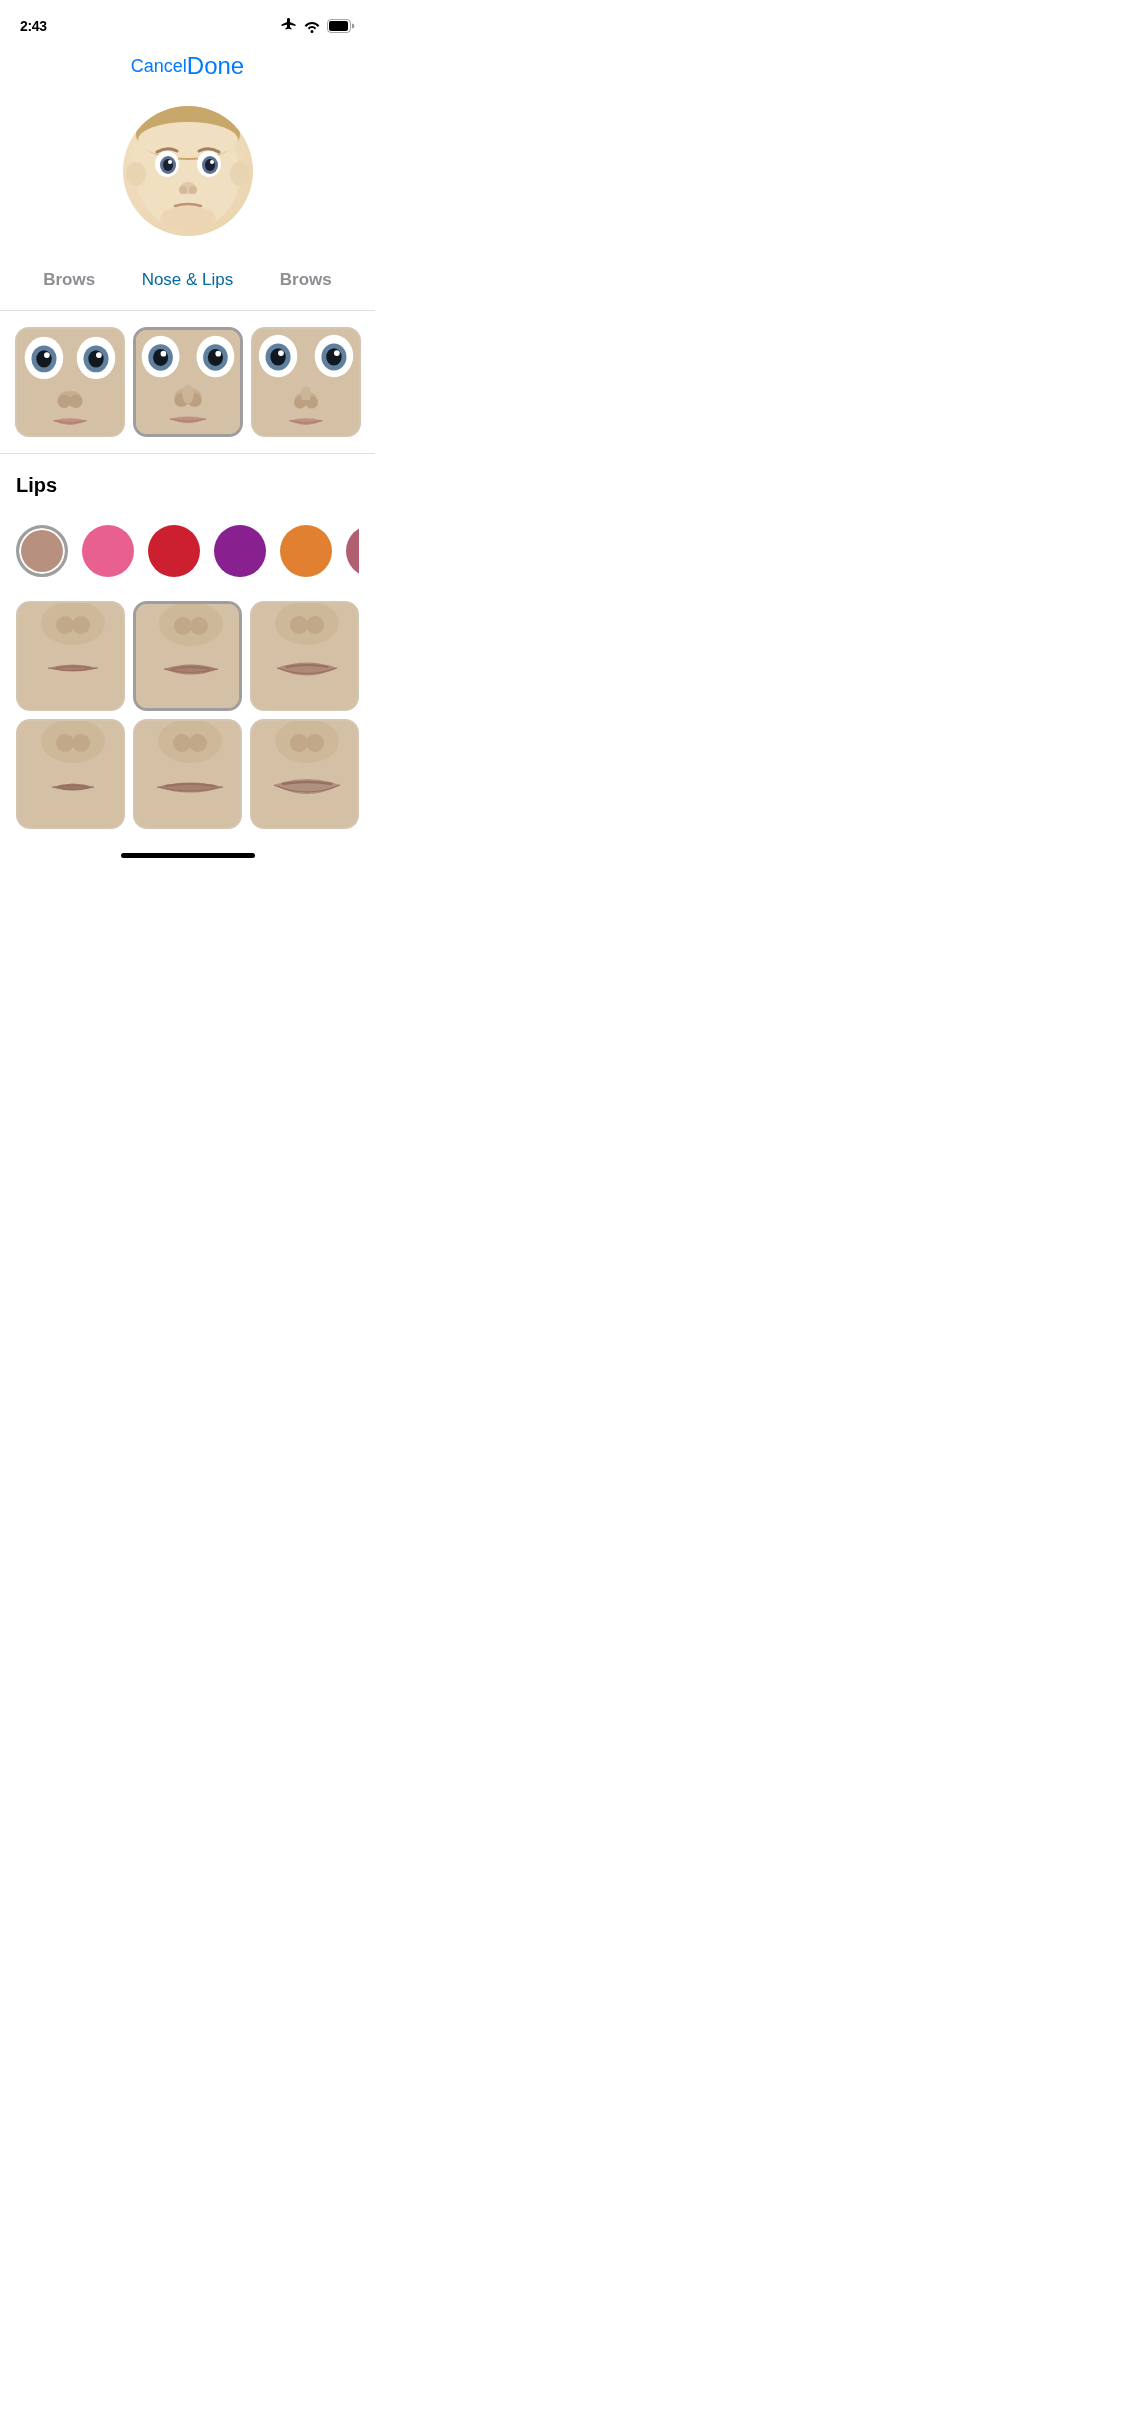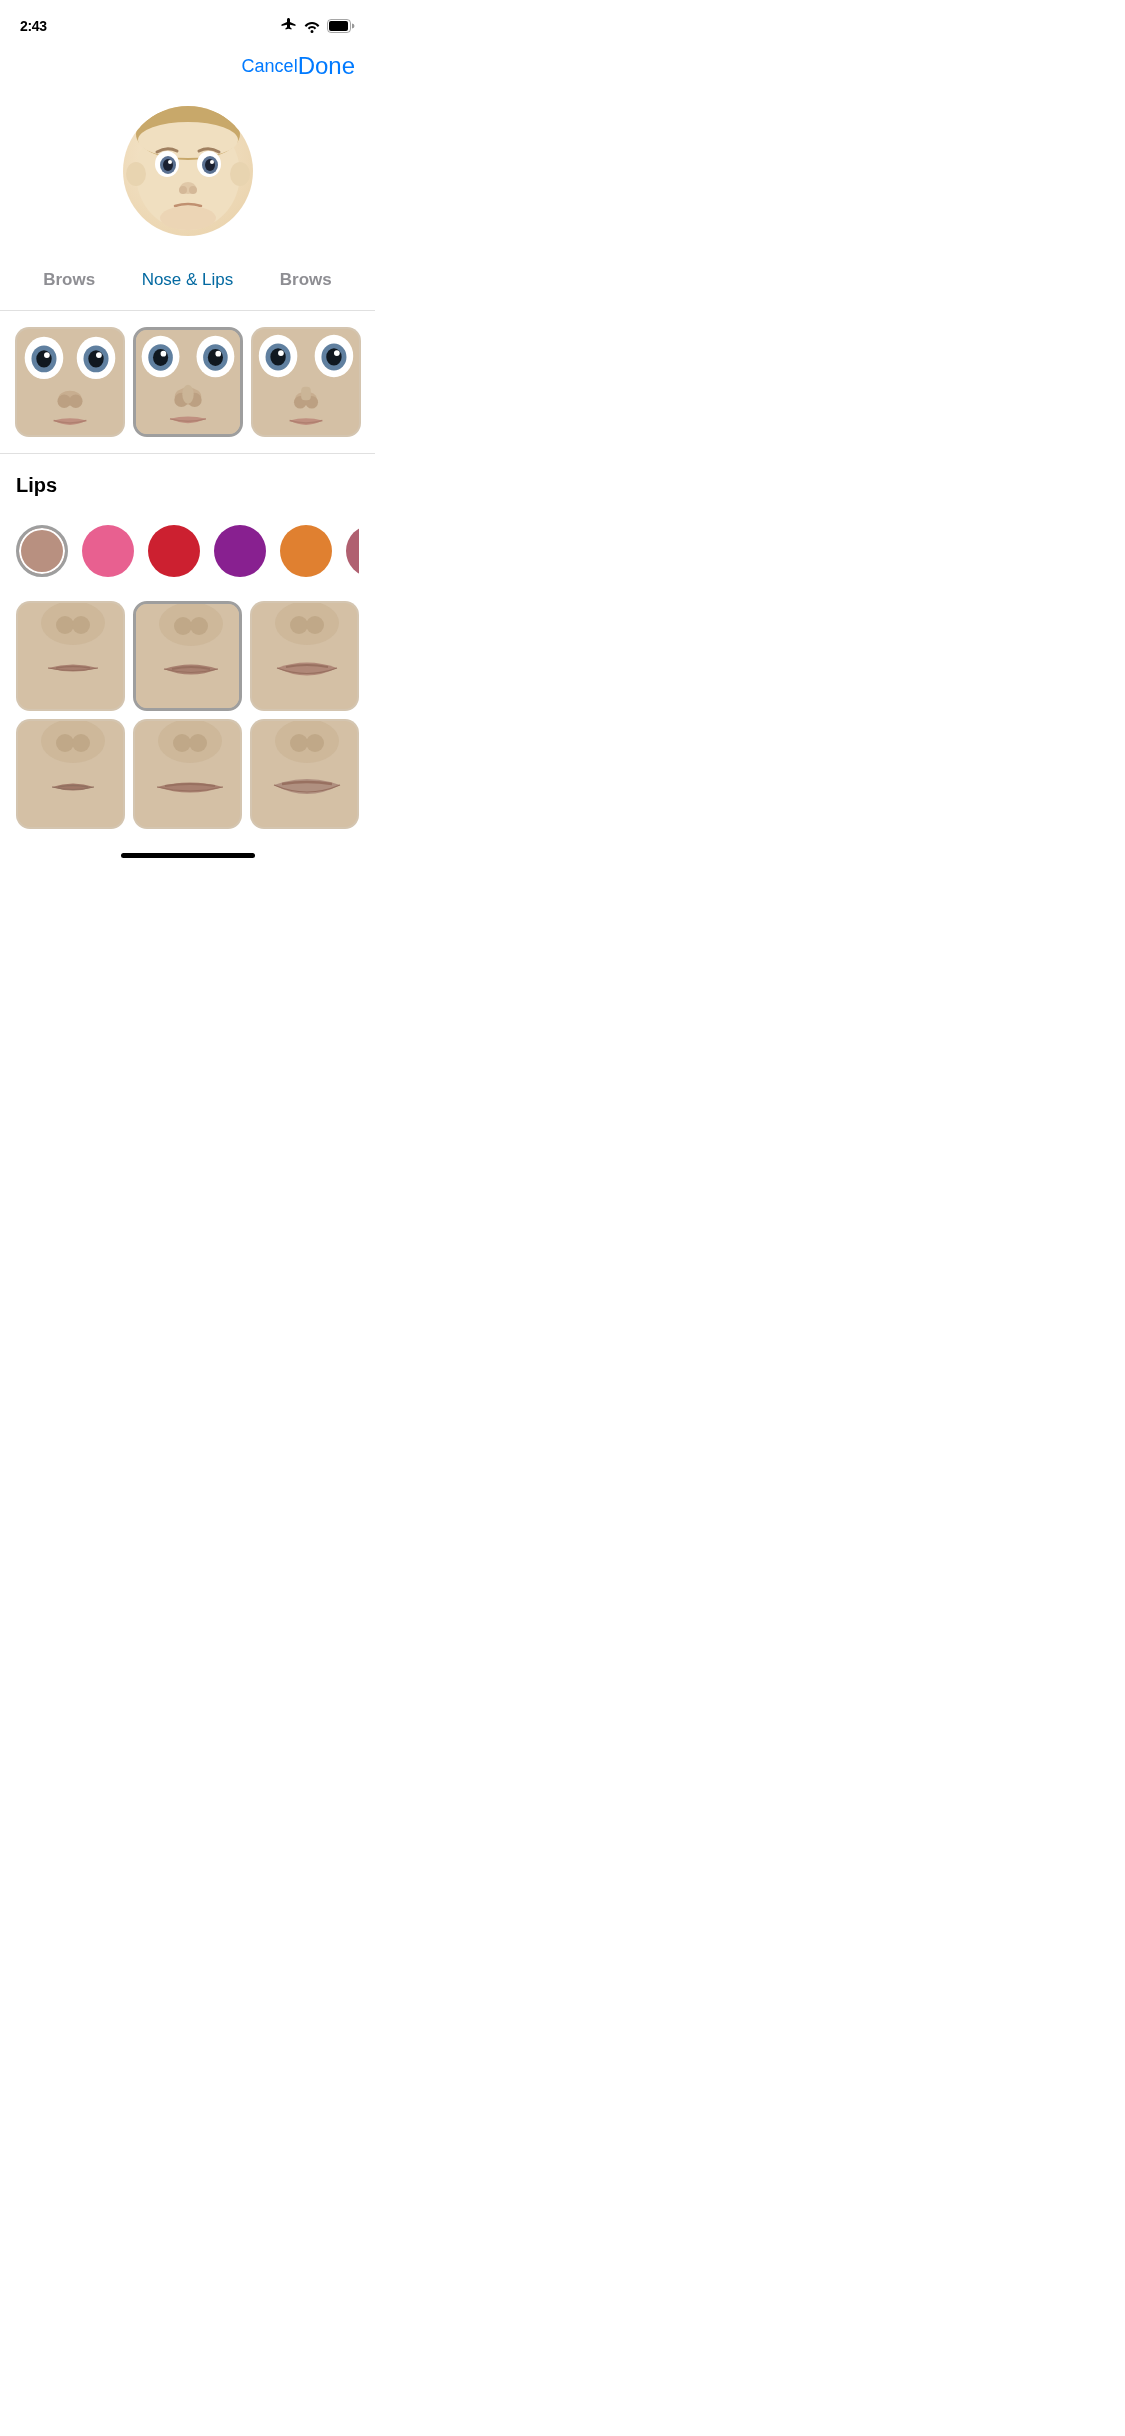--- a/index.html
+++ b/index.html
@@ -32,21 +32,21 @@
 
     .status-icons {
       display: flex;
       align-items: center;
       gap: 6px;
     }
 
     
     .nav-bar {
       display: flex;
-      justify-content: flex-end;
+      justify-content: center;
       align-items: center;
       padding: 8px 20px 16px;
     }
 
     .nav-cancel {
       font-size: 18px;
       color: #007AFF;
       font-weight: 400;
       cursor: pointer;
     }

